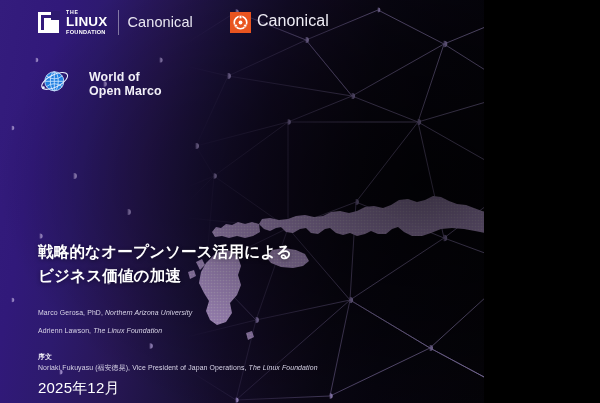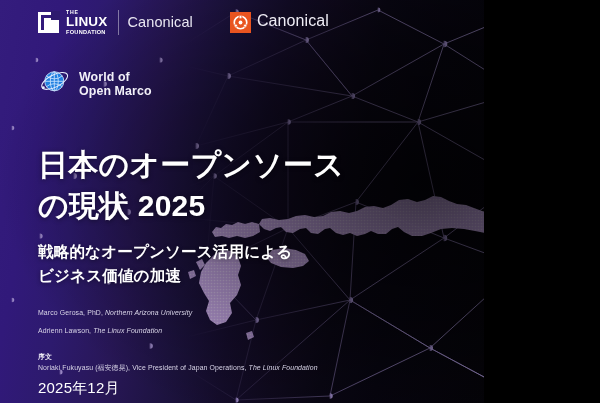--- a/index.html
+++ b/index.html
@@ -117,21 +117,21 @@
     display: flex; align-items: center; justify-content: center;
   }
   .canonical-word {
     font-size: 16px; color: #efedf5; letter-spacing: 0.1px;
   }
 
   
   .wos {
     position: absolute;
     left: 38px; top: 65px;
-    display: flex; align-items: center; gap: 7px;
+    display: flex; align-items: center; gap: 17px;
   }
   .wos-text {
     display: flex; flex-direction: column;
     font-size: 12.4px; font-weight: bold; color: #f2f0f8;
     line-height: 1.16; letter-spacing: 0.1px;
   }
 
   
   .title {
     position: absolute;
@@ -401,24 +401,20 @@
         <ellipse cx="23.5" cy="22.5" rx="20" ry="8.6" transform="rotate(-27 23.5 22.5)" fill="none" stroke="#e8eefc" stroke-width="1.5"></ellipse>
         <circle cx="7.5" cy="32" r="2.1" fill="#e8eefc"></circle>
       </svg>
     </span>
     <span class="wos-text">
       <span>World of</span>
       <span>Open Marco</span>
     </span>
   </div>
 
-  <h1 class="title">
-    <span class="line">日本のオープンソース</span>
-    <span class="line">の現状 2025</span>
-  </h1>
 
   <h2 class="subtitle">
     <span class="line">戦略的なオープンソース活用による</span>
     <span class="line">ビジネス価値の加速</span>
   </h2>
 
   <div class="authors">
     <div class="row">
       <span>Marco Gerosa, PhD, </span><em>Northern Arizona University</em>
     </div>

